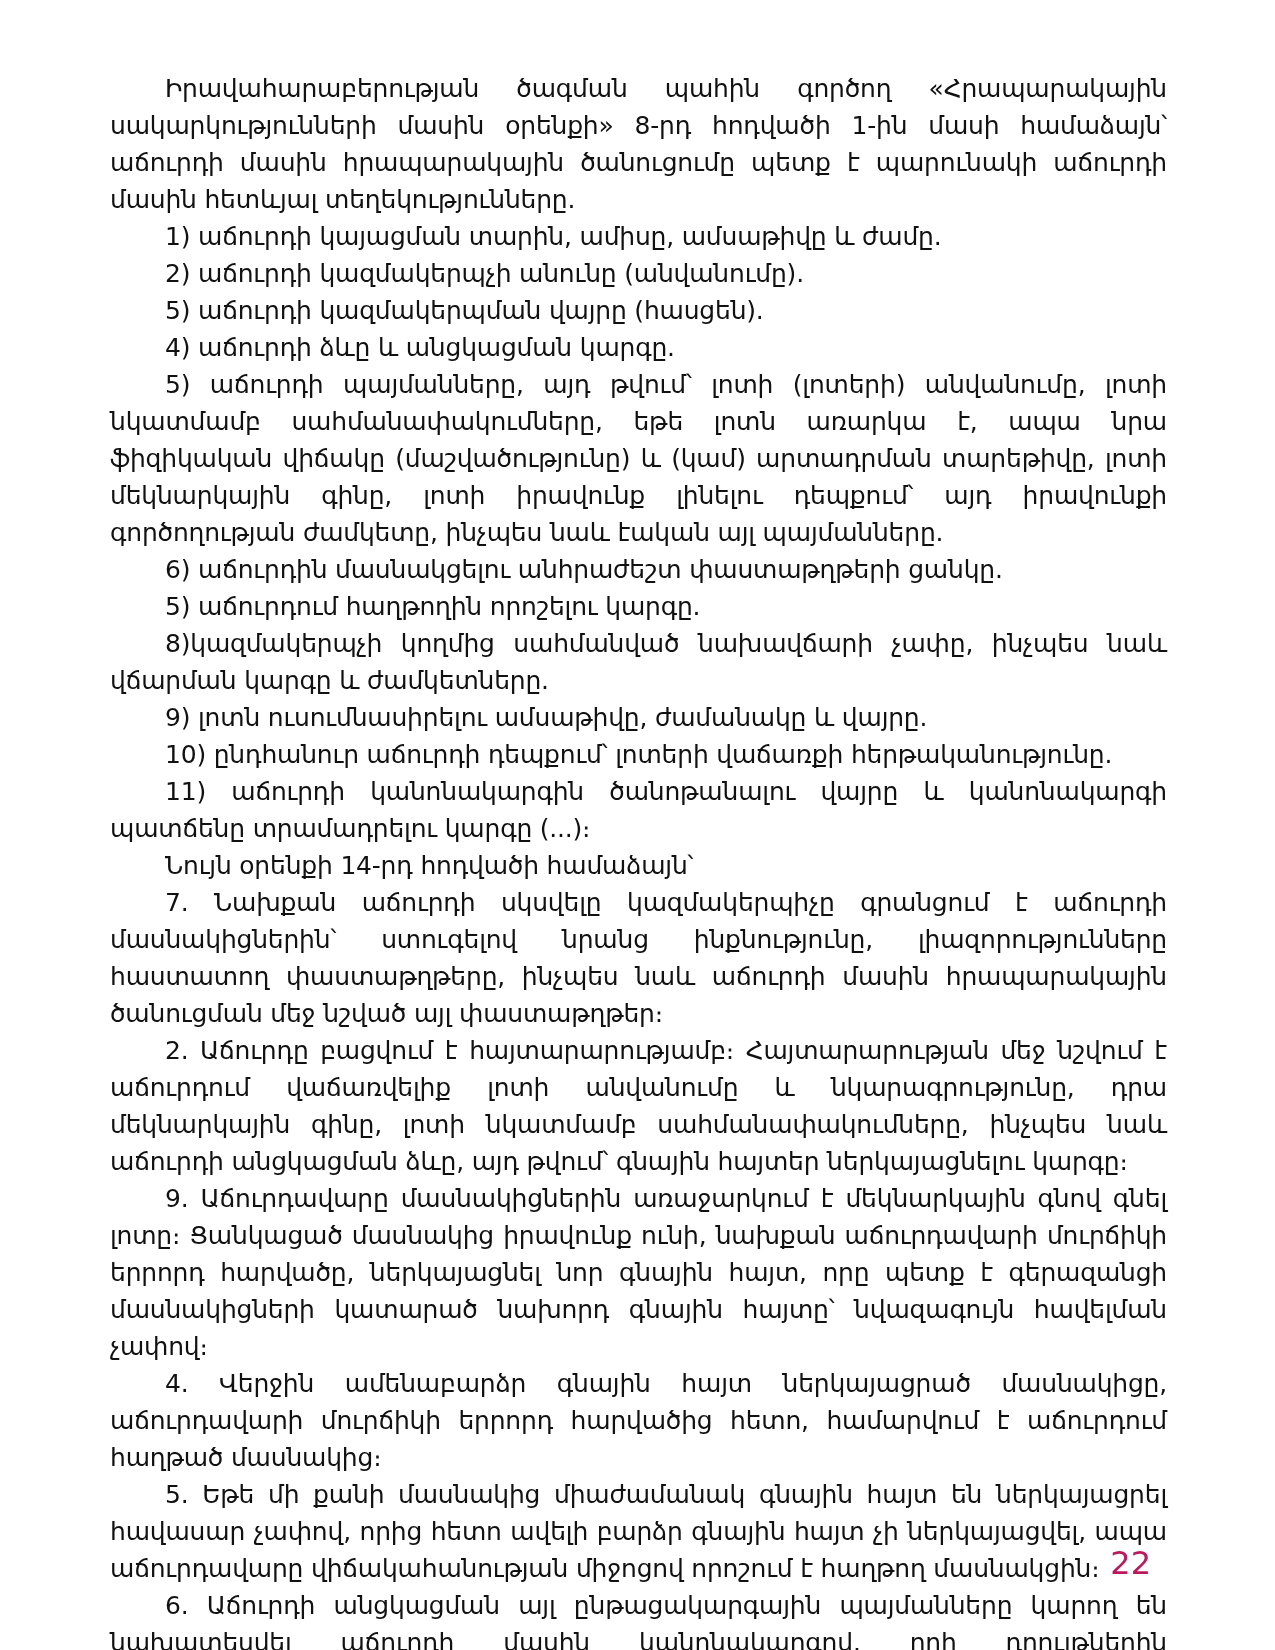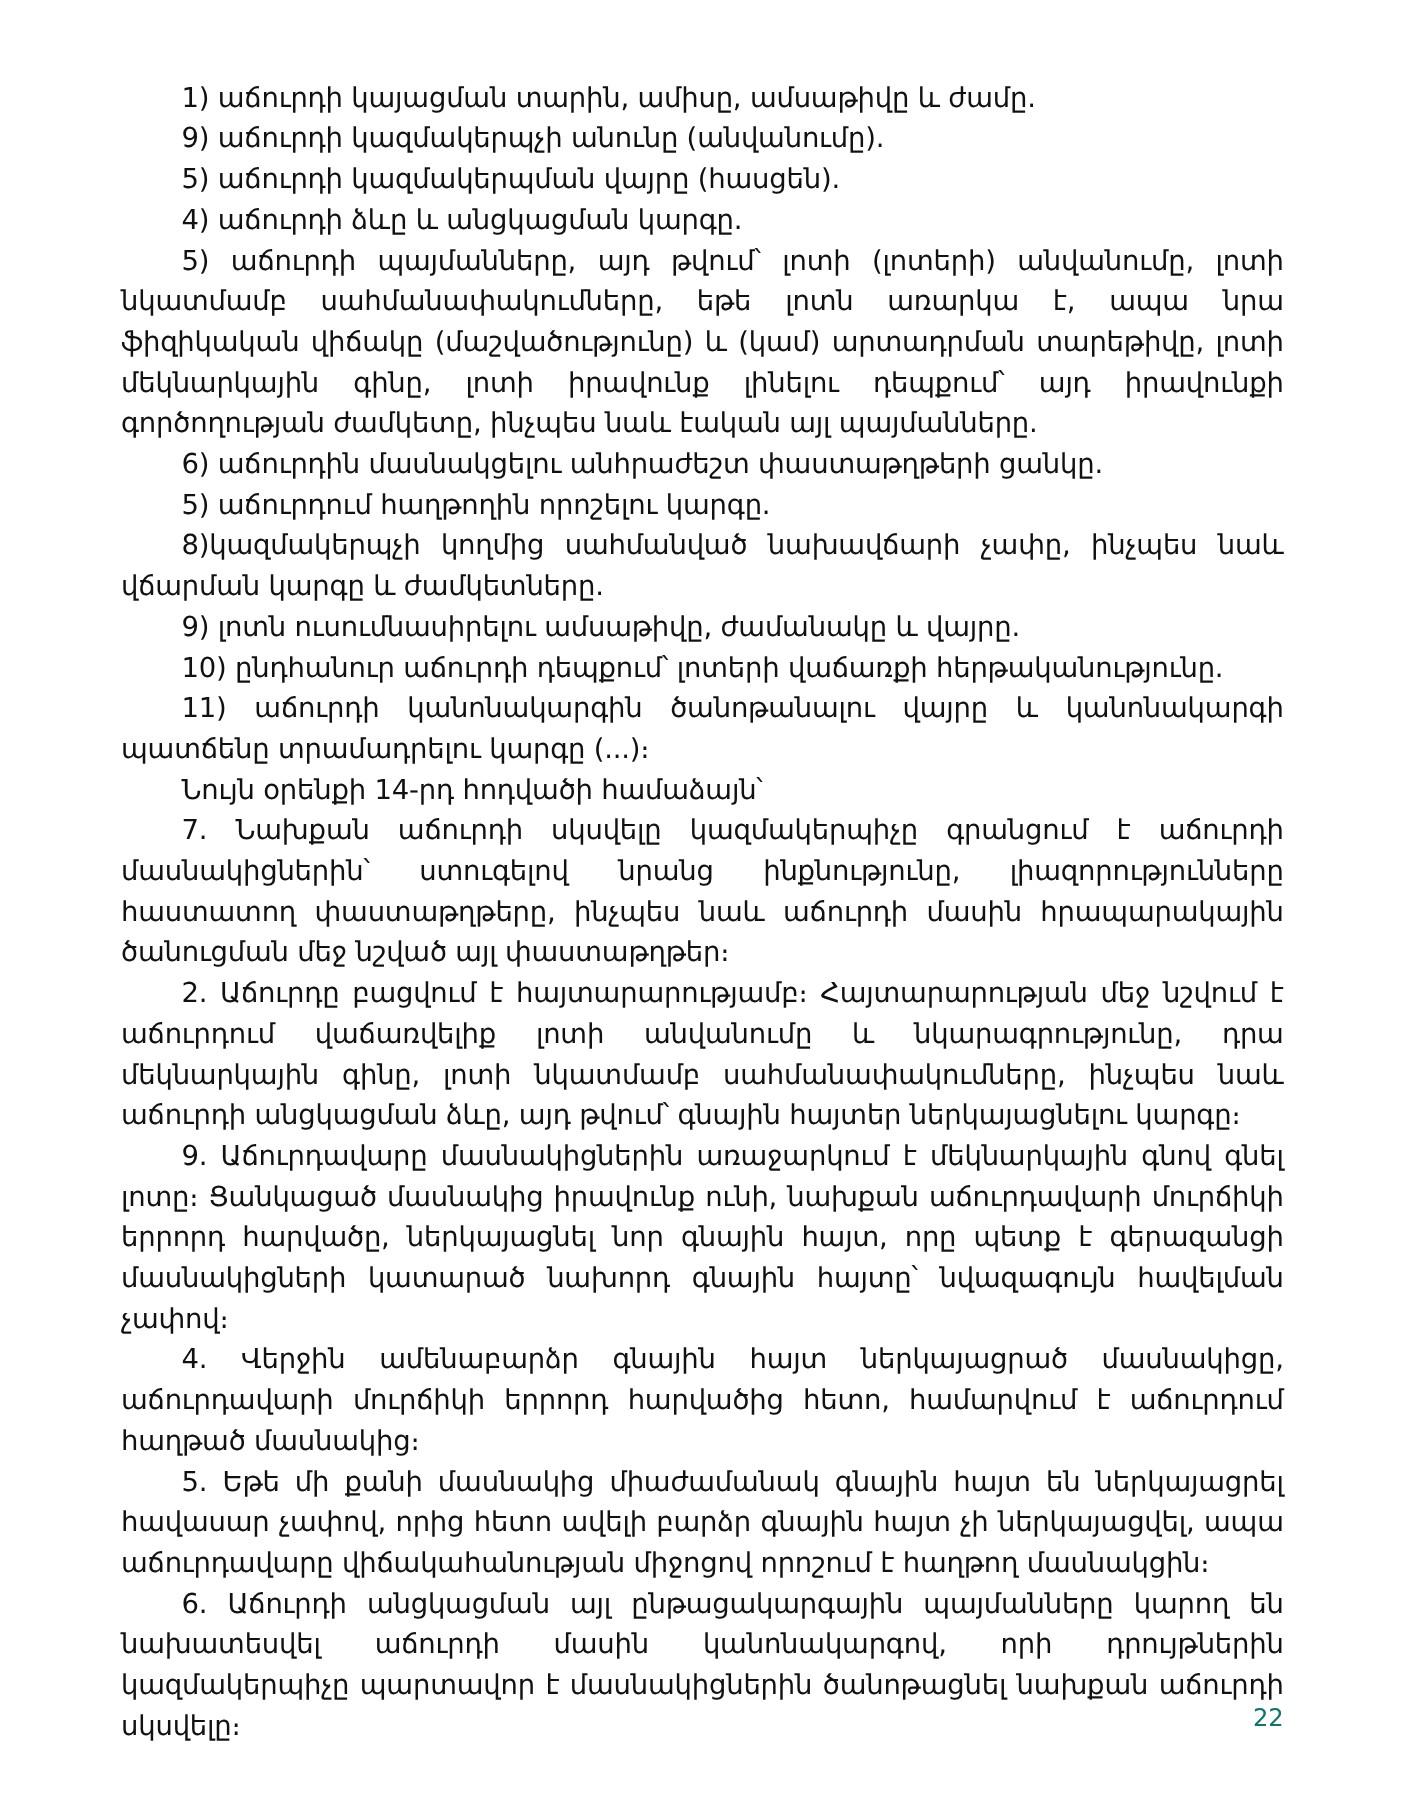--- a/index.html
+++ b/index.html
@@ -26,34 +26,35 @@
     text-align: justify;
     letter-spacing: -0.2px;
   }
   .para {
     margin: 0;
     text-indent: 55px;
     text-align: justify;
   }
   .page-number {
     position: absolute;
-    right: 108px;
+    right: 124px;
     top: 1548px;
-    font-size: 22px;
+    font-size: 32px;
     line-height: 30px;
-    color: #0f766e;
+    color: #be185d;
   }
 </style>
 </head>
 <body>
 
 <div class="page">
   <div class="doc-body">
+      <p class="para">Իրավահարաբերության ծագման պահին գործող «Հրապարակային սակարկությունների մասին օրենքի» 8-րդ հոդվածի 1-ին մասի համաձայն՝ աճուրդի մասին հրապարակային ծանուցումը պետք է պարունակի աճուրդի մասին հետևյալ տեղեկությունները.</p>
       <p class="para">1) աճուրդի կայացման տարին, ամիսը, ամսաթիվը և ժամը.</p>
-      <p class="para">9) աճուրդի կազմակերպչի անունը (անվանումը).</p>
+      <p class="para">2) աճուրդի կազմակերպչի անունը (անվանումը).</p>
       <p class="para">5) աճուրդի կազմակերպման վայրը (հասցեն).</p>
       <p class="para">4) աճուրդի ձևը և անցկացման կարգը.</p>
       <p class="para">5) աճուրդի պայմանները, այդ թվում՝ լոտի (լոտերի) անվանումը, լոտի նկատմամբ սահմանափակումները, եթե լոտն առարկա է, ապա նրա ֆիզիկական վիճակը (մաշվածությունը) և (կամ) արտադրման տարեթիվը, լոտի մեկնարկային գինը, լոտի իրավունք լինելու դեպքում՝ այդ իրավունքի գործողության ժամկետը, ինչպես նաև էական այլ պայմանները.</p>
       <p class="para">6) աճուրդին մասնակցելու անհրաժեշտ փաստաթղթերի ցանկը.</p>
       <p class="para">5) աճուրդում հաղթողին որոշելու կարգը.</p>
       <p class="para">8)կազմակերպչի կողմից սահմանված նախավճարի չափը, ինչպես նաև վճարման կարգը և ժամկետները.</p>
       <p class="para">9) լոտն ուսումնասիրելու ամսաթիվը, ժամանակը և վայրը.</p>
       <p class="para">10) ընդհանուր աճուրդի դեպքում՝ լոտերի վաճառքի հերթականությունը.</p>
       <p class="para">11) աճուրդի կանոնակարգին ծանոթանալու վայրը և կանոնակարգի պատճենը տրամադրելու կարգը (...)։</p>
       <p class="para">Նույն օրենքի 14-րդ հոդվածի համաձայն՝</p>

